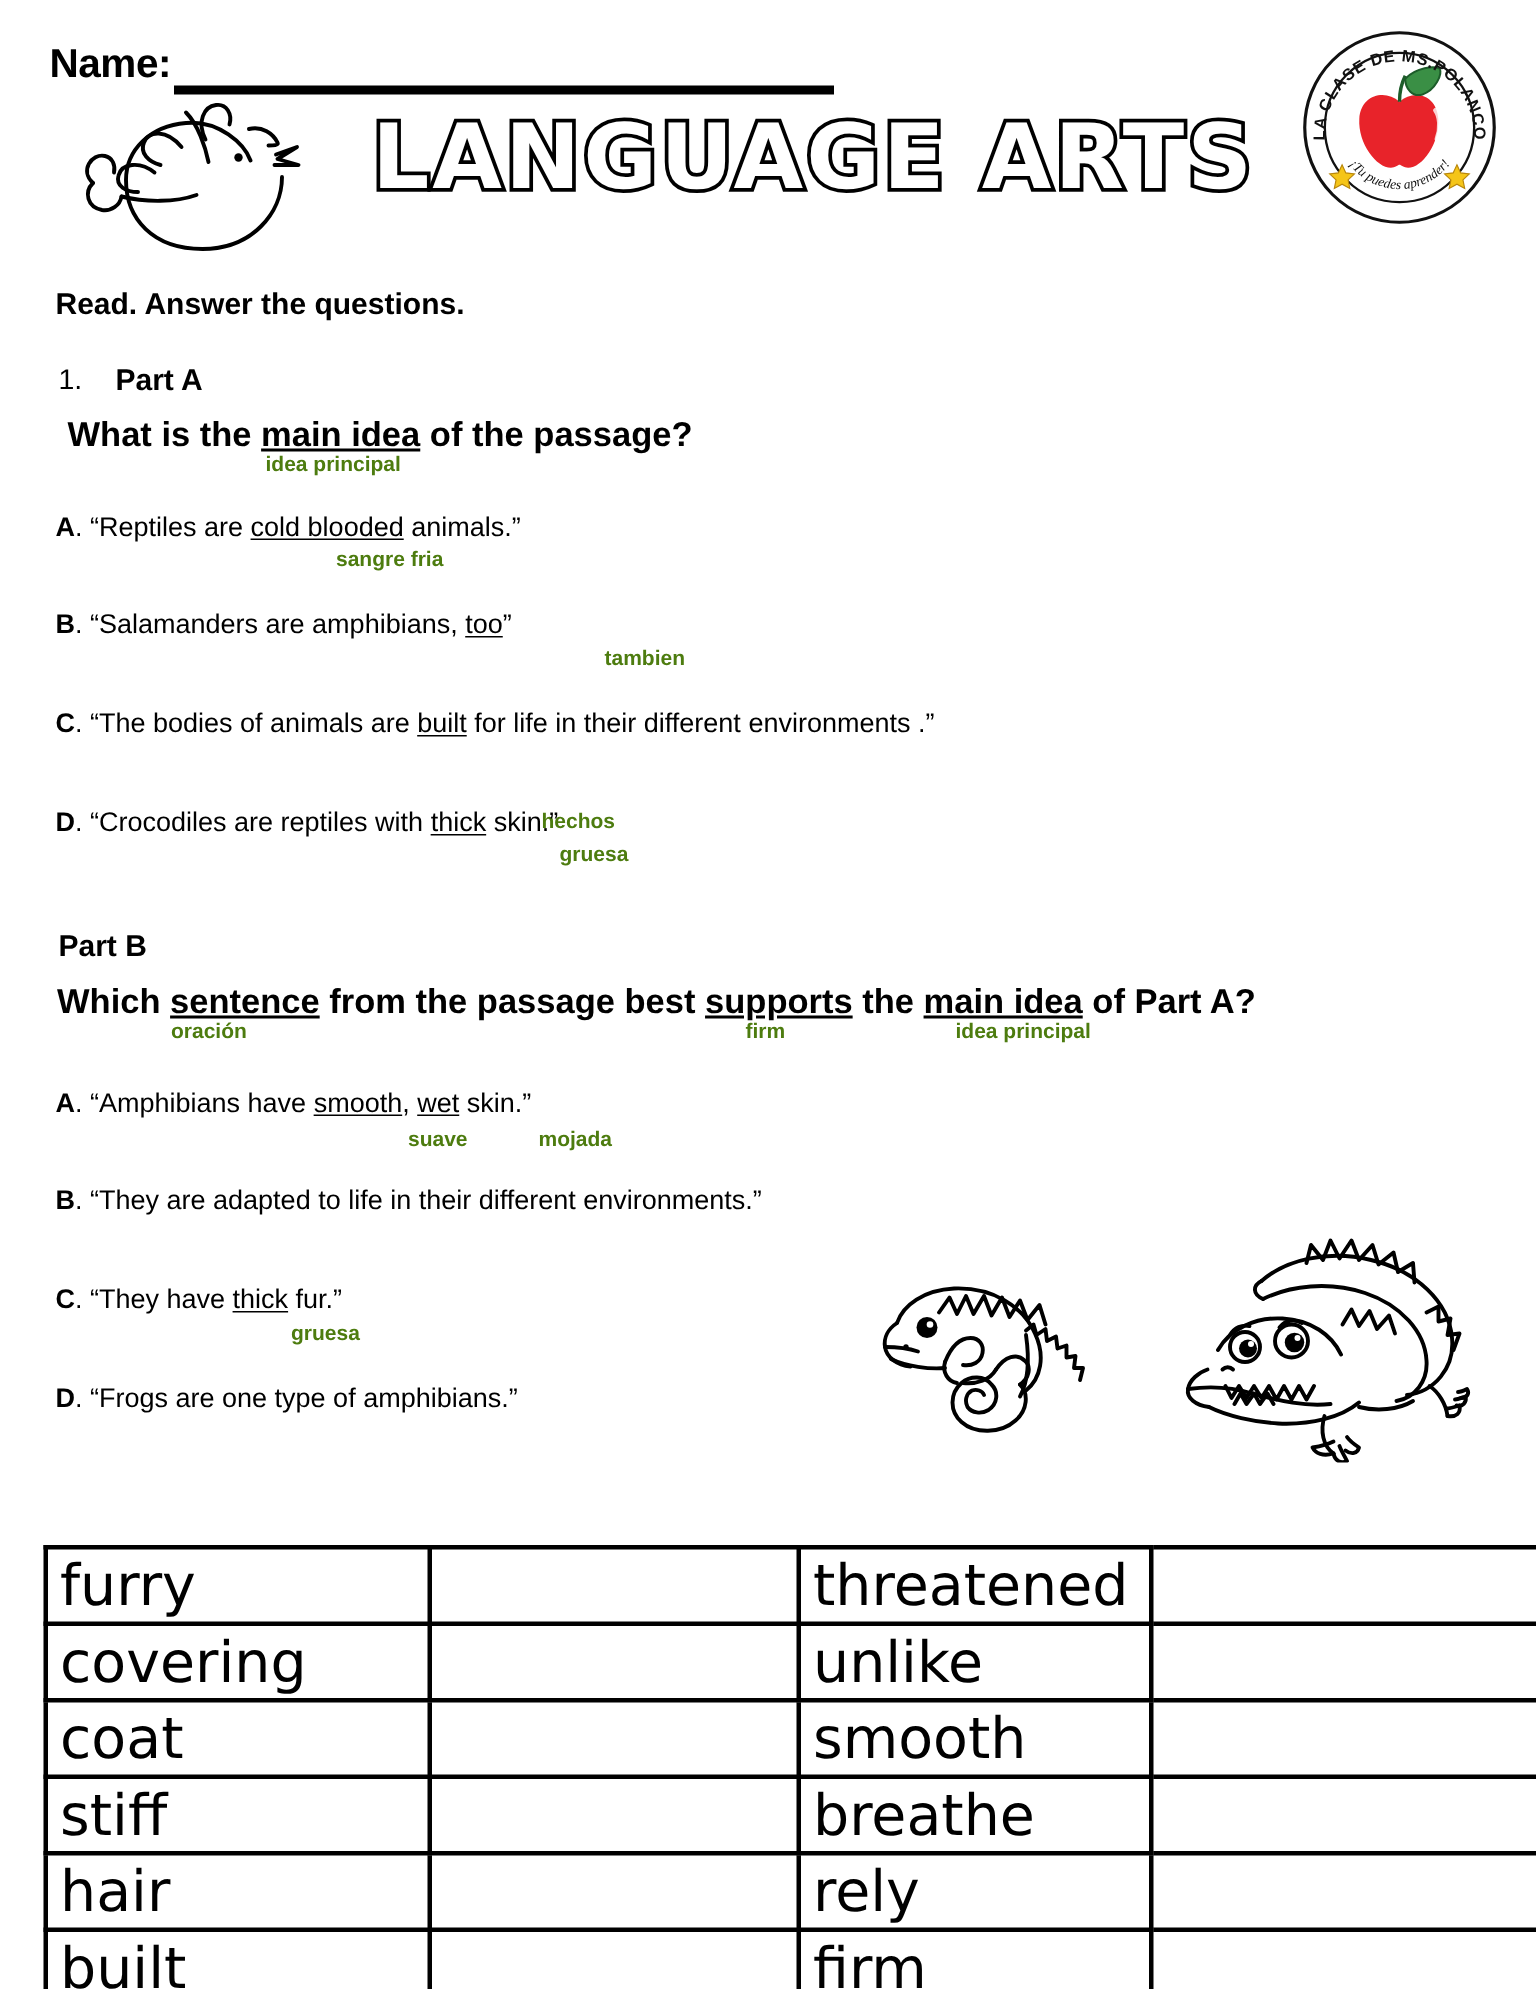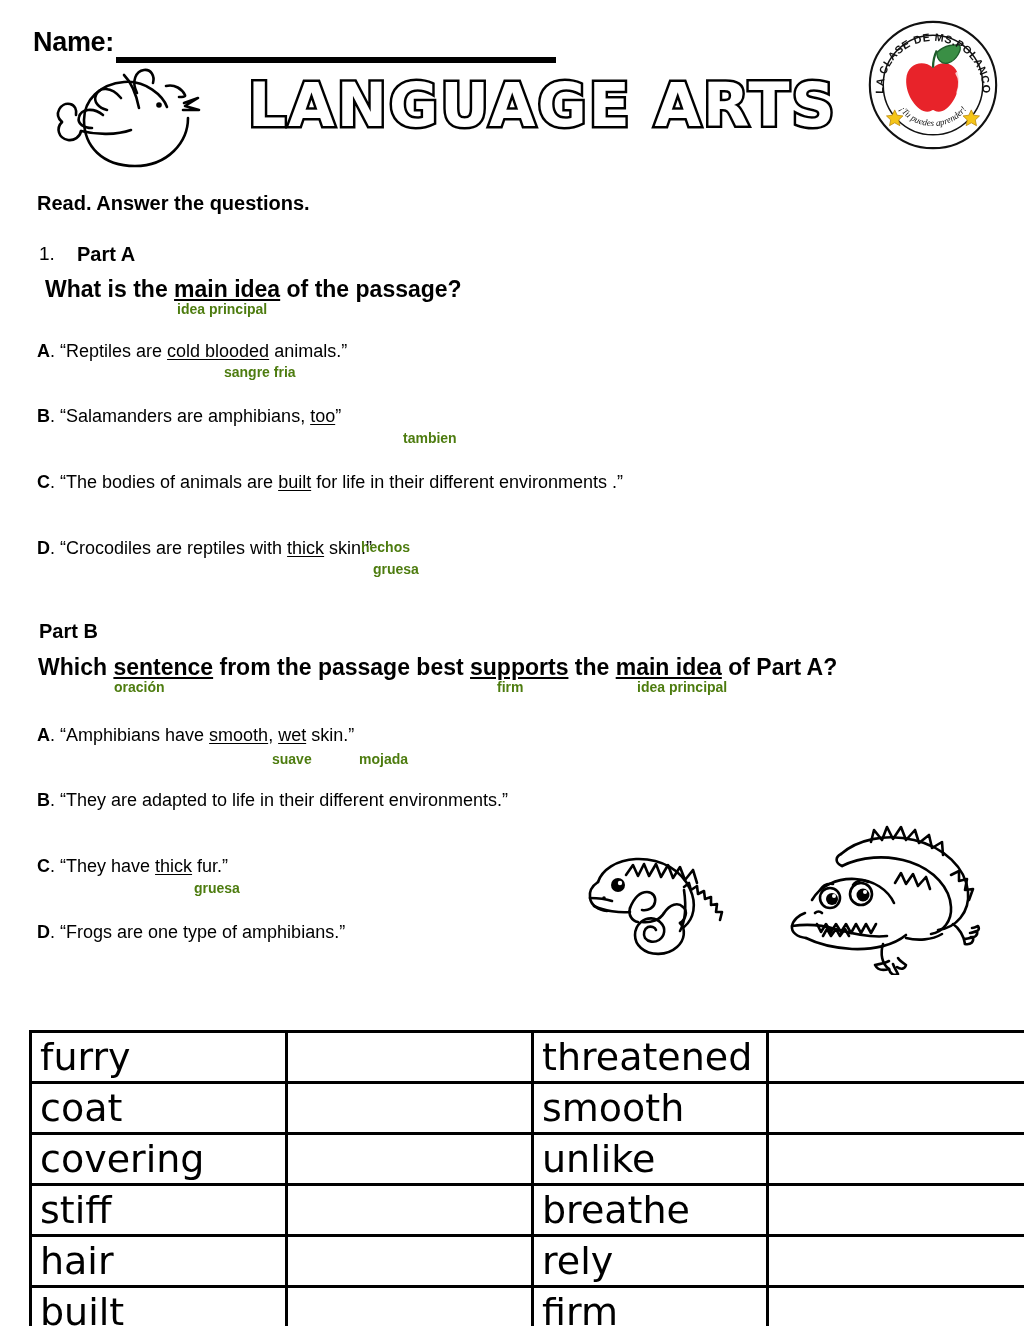--- a/index.html
+++ b/index.html
@@ -330,29 +330,29 @@
         <col class="c4">
       </colgroup>
     <tbody>
       <tr>
         <td>furry</td>
         <td></td>
         <td>threatened</td>
         <td></td>
       </tr>
       <tr>
+        <td>covering</td>
+        <td></td>
+        <td>unlike</td>
+        <td></td>
+      </tr>
+      <tr>
         <td>coat</td>
         <td></td>
         <td>smooth</td>
-        <td></td>
-      </tr>
-      <tr>
-        <td>covering</td>
-        <td></td>
-        <td>unlike</td>
         <td></td>
       </tr>
       <tr>
         <td>stiff</td>
         <td></td>
         <td>breathe</td>
         <td></td>
       </tr>
       <tr>
         <td>hair</td>

